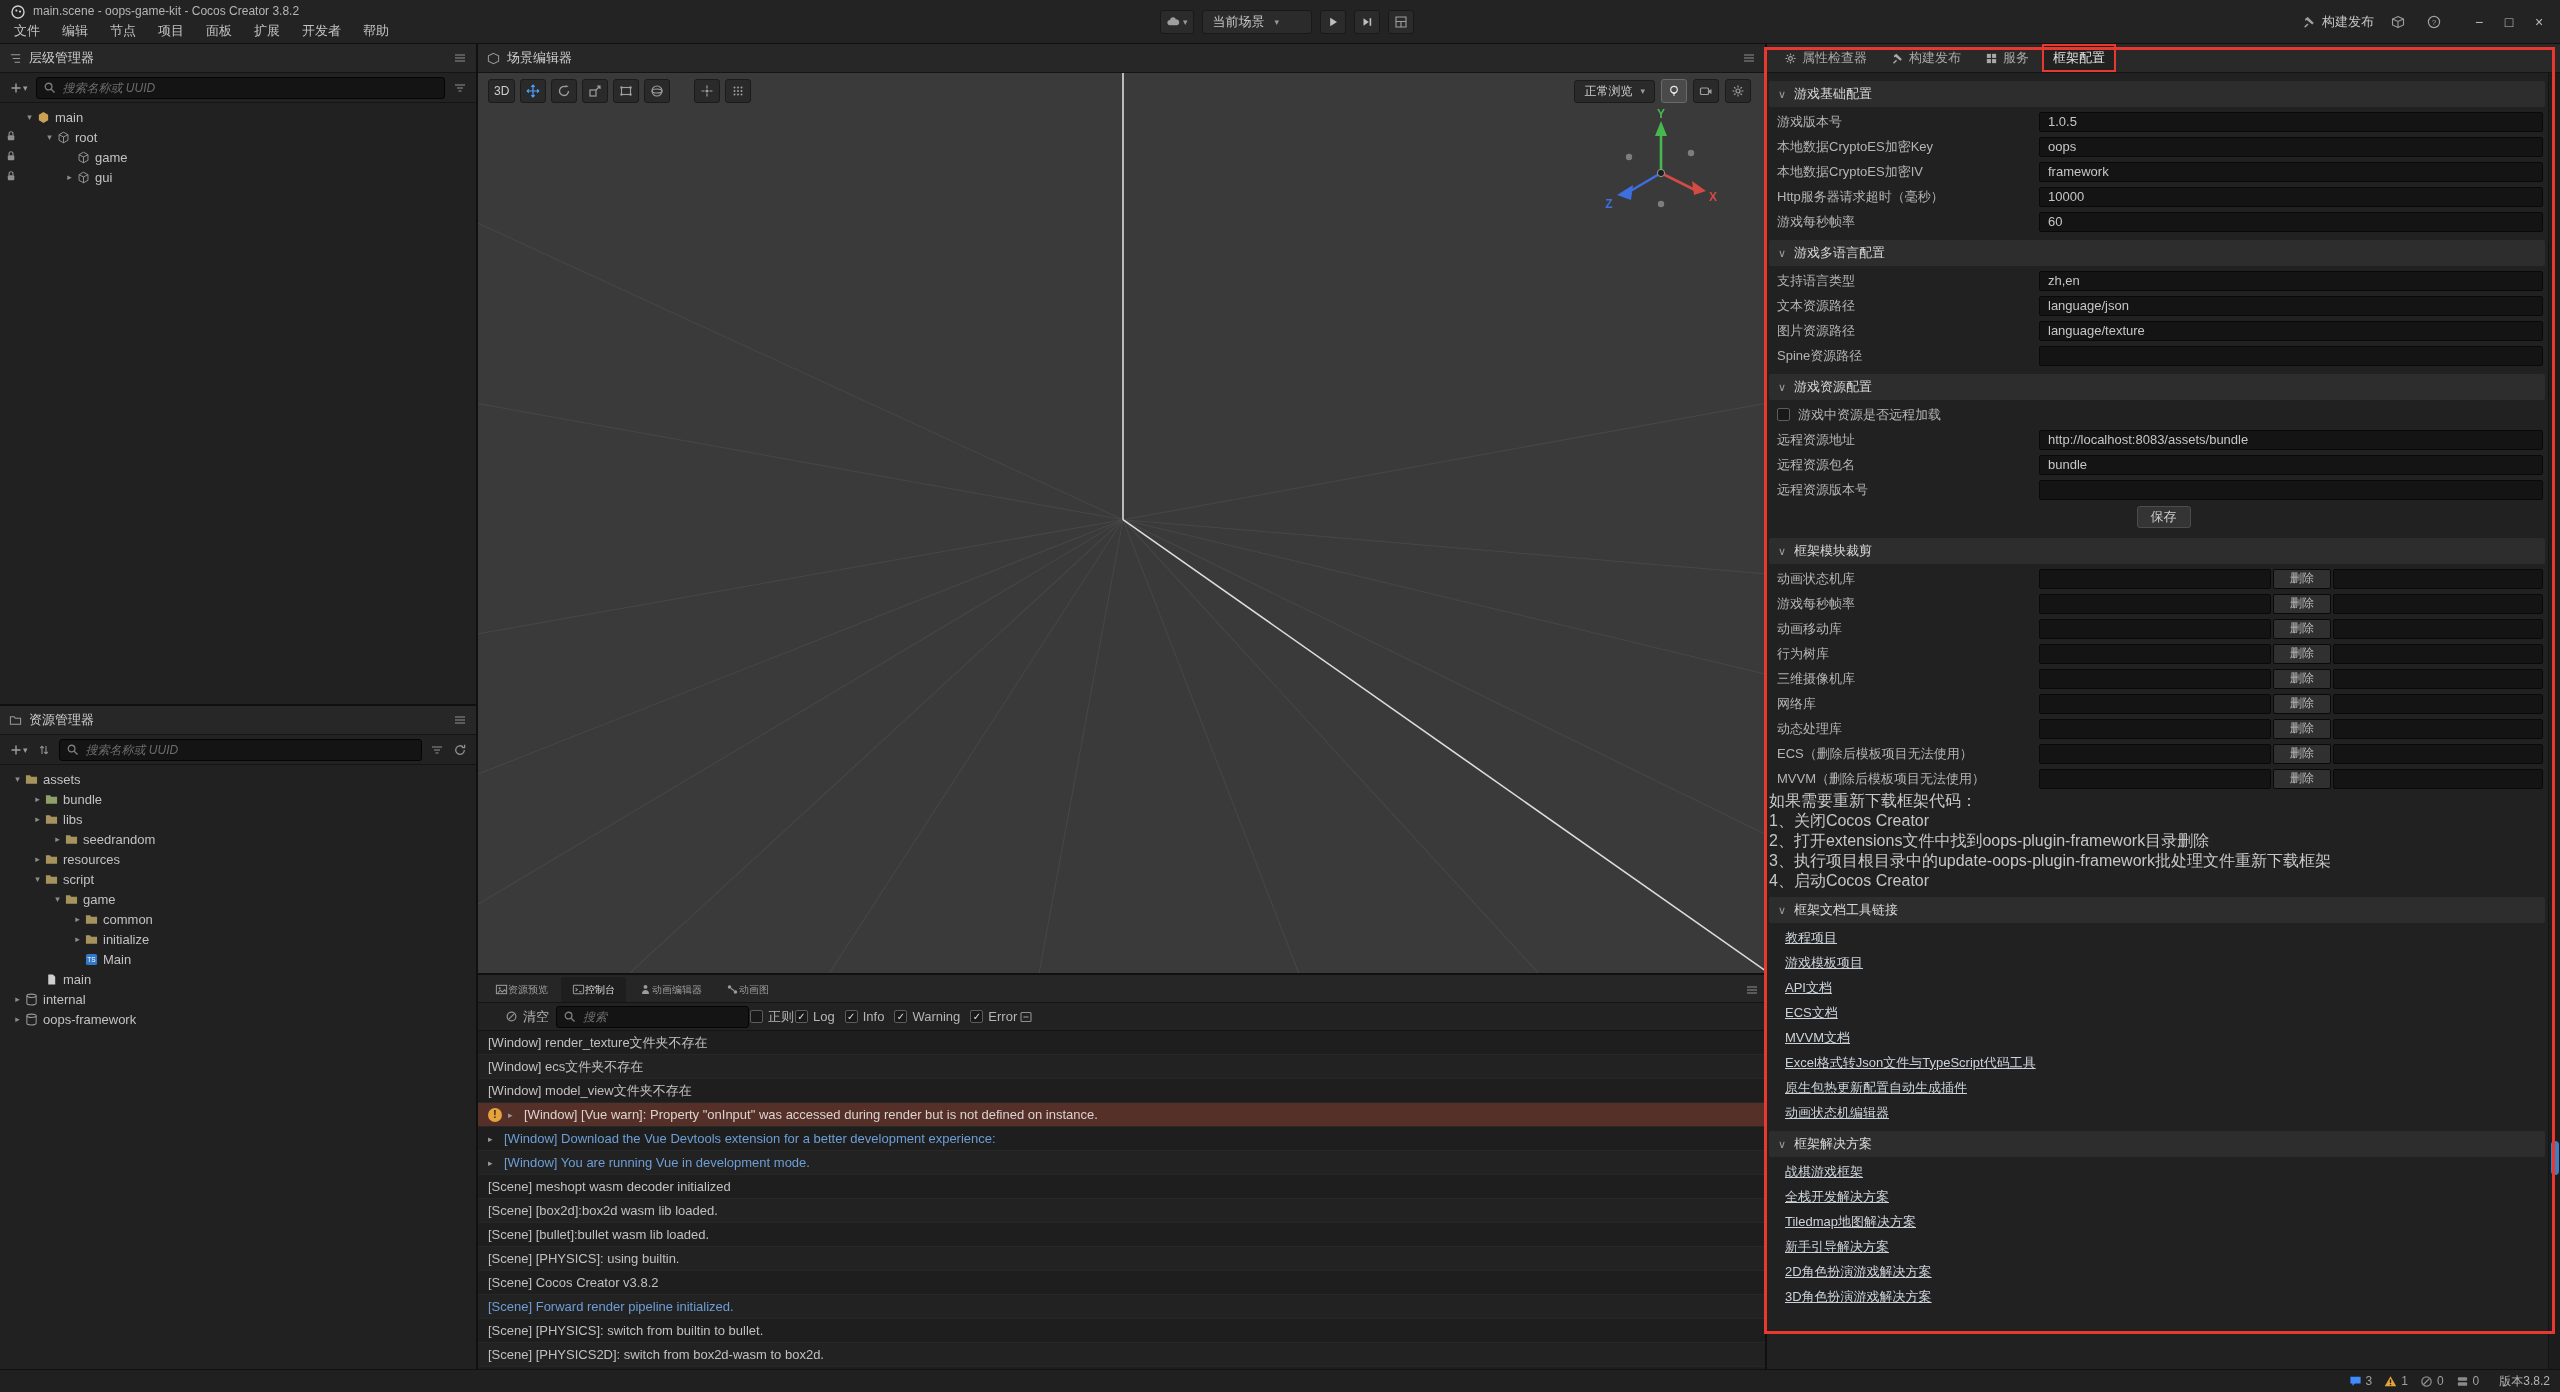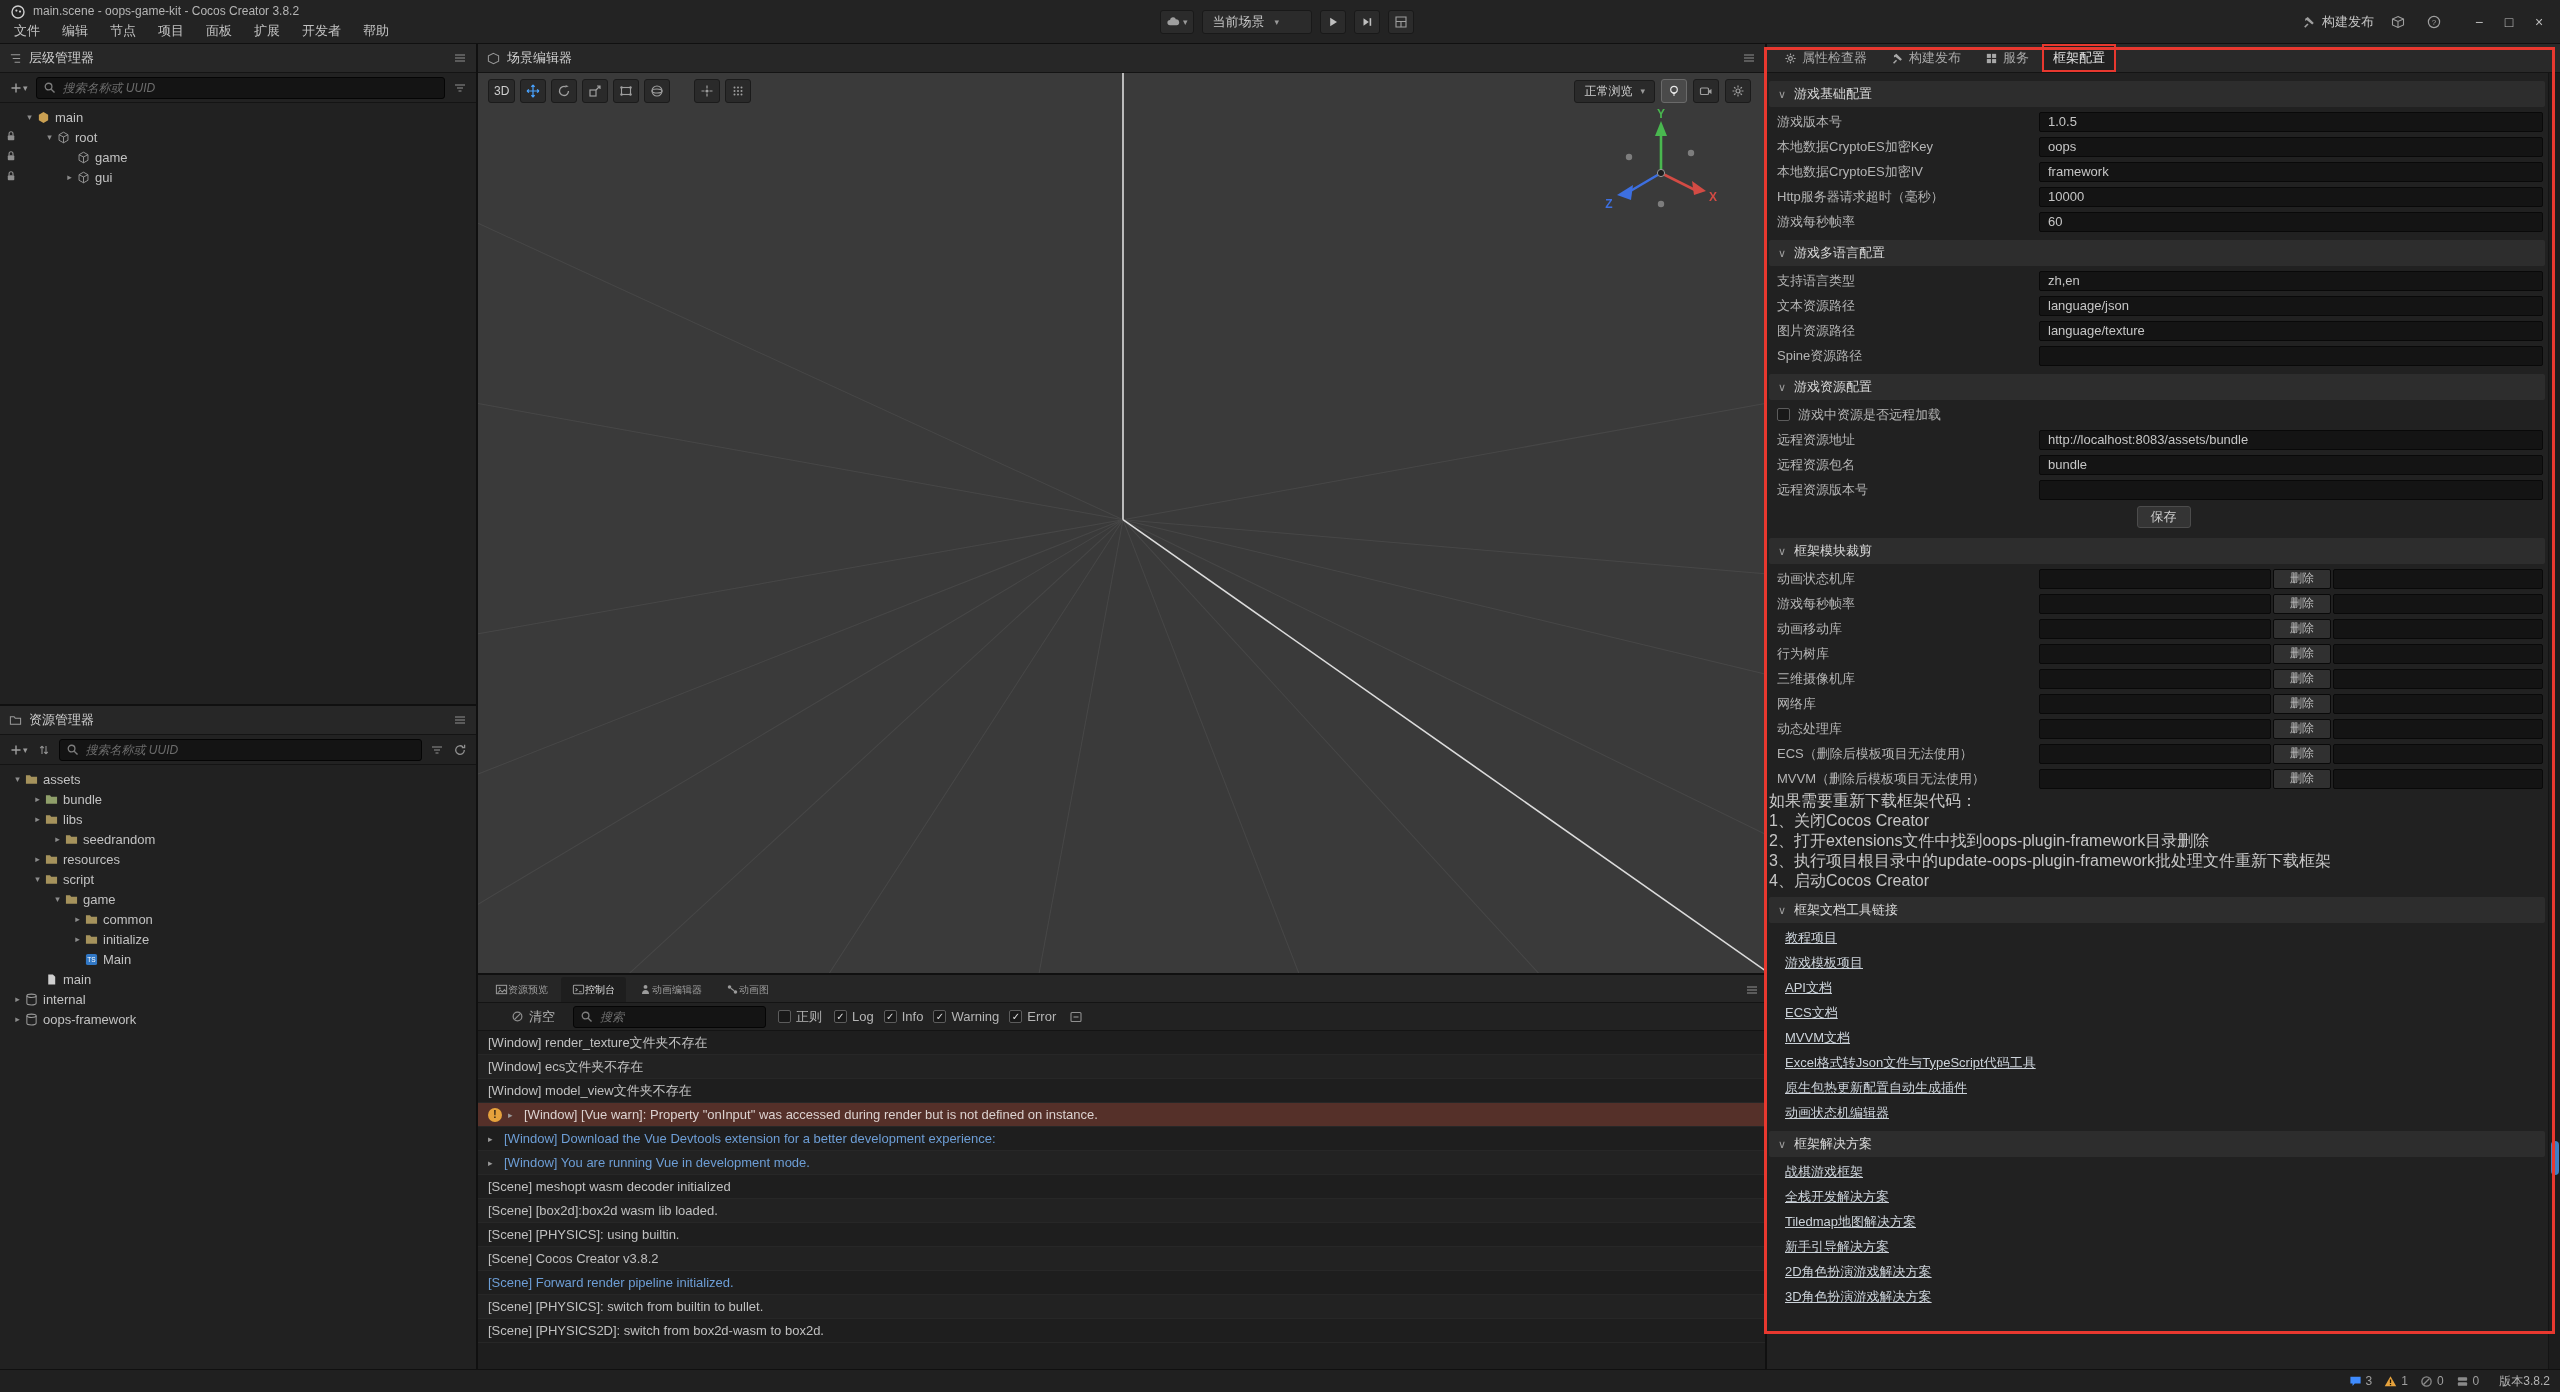--- a/index.html
+++ b/index.html
@@ -63,21 +63,21 @@
   .stbtn.lit{background:#4a4a4a;border-color:#6a6a6a;}
   .gizmo{position:absolute;right:46px;top:34px;width:120px;height:120px;}
 
   
   .console-panel{height:396px;flex:0 0 auto;border-top:2px solid #101010;}
   .console-tabs{height:28px;flex:0 0 auto;background:#262626;border-bottom:1px solid #141414;display:flex;align-items:flex-end;gap:2px;padding:0 6px;}
   .ctab{height:25px;display:flex;align-items:center;padding:0 11px;color:#9b9b9b;border-radius:3px 3px 0 0;font-size:10px;}
   .ctab.active{background:#1e1e1e;color:#dedede;}
   .ctab .icon{color:#9b9b9b;}
   .console-tabs .ph-menu{margin-left:auto;margin-bottom:5px;}
-  .console-toolbar{height:28px;flex:0 0 auto;background:#222222;border-bottom:1px solid #141414;display:flex;align-items:center;gap:12px;padding:0 27px;}
+  .console-toolbar{height:28px;flex:0 0 auto;background:#222222;border-bottom:1px solid #141414;display:flex;align-items:center;gap:1px;padding:0 21px;}
   .cbtn{display:flex;align-items:center;gap:5px;color:#b5b5b5;background:transparent;border:none;font-size:13px;}
   .console-search{flex:0 0 170px;}
   .checkwrap{display:flex;align-items:center;gap:5px;color:#b5b5b5;}
   .checkbox{width:13px;height:13px;border:1px solid #5c5c5c;border-radius:2px;background:#191919;display:inline-flex;align-items:center;justify-content:center;font-size:10px;color:#e0e0e0;line-height:1;}
   .console-logs{flex:1;min-height:0;background:#1e1e1e;overflow:hidden;}
   .log-row{height:24px;display:flex;align-items:center;gap:6px;padding:0 10px;color:#c0c0c0;border-bottom:1px solid #272727;font-size:13px;white-space:nowrap;}
   .log-row:nth-child(even){background:#222222;}
   .log-row.info{color:#6d9ed6;}
   .log-row.warn{background:#553029;color:#dcd2d0;}
   .log-exp{color:#9a9a9a;font-size:9px;width:10px;}
@@ -791,20 +791,23 @@
               <span class="log-exp">▸</span>
               <span>[Window] You are running Vue in development mode.</span>
             </div>
             <div class="log-row log">
               <span>[Scene] meshopt wasm decoder initialized</span>
             </div>
             <div class="log-row log">
               <span>[Scene] [box2d]:box2d wasm lib loaded.</span>
             </div>
             <div class="log-row log">
+              <span>[Scene] [bullet]:bullet wasm lib loaded.</span>
+            </div>
+            <div class="log-row log">
               <span>[Scene] [PHYSICS]: using builtin.</span>
             </div>
             <div class="log-row log">
               <span>[Scene] Cocos Creator v3.8.2</span>
             </div>
             <div class="log-row info">
               <span>[Scene] Forward render pipeline initialized.</span>
             </div>
             <div class="log-row log">
               <span>[Scene] [PHYSICS]: switch from builtin to bullet.</span>

